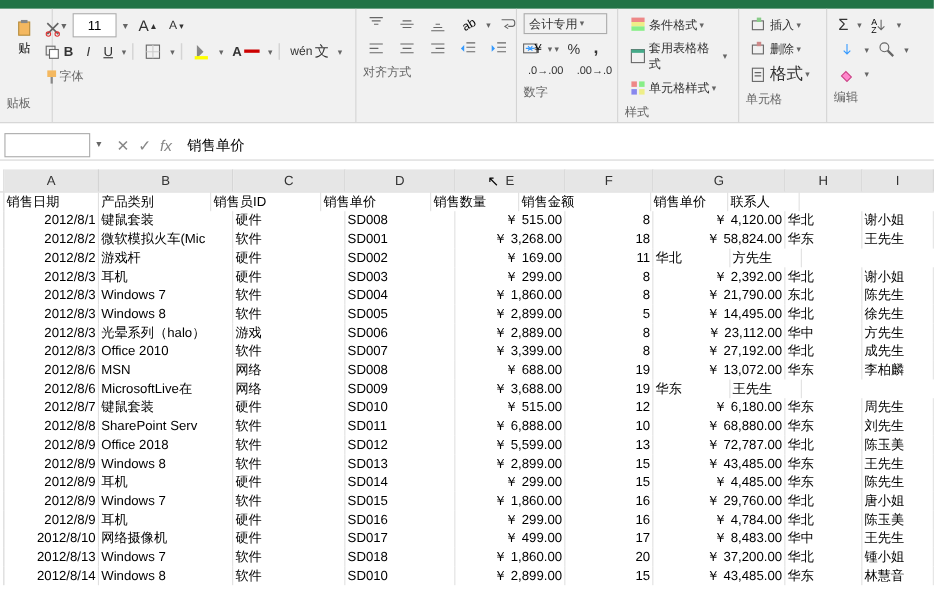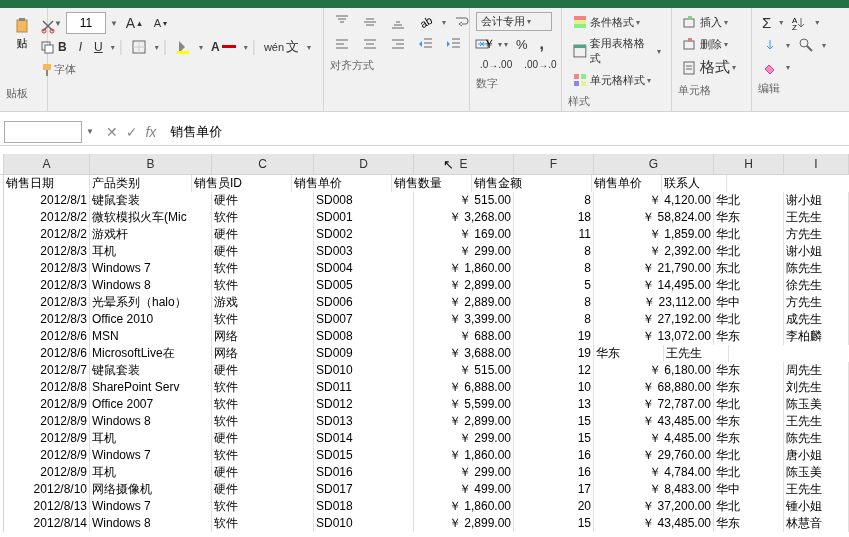--- a/index.html
+++ b/index.html
@@ -414,21 +414,20 @@
         <div class="cell colI">王先生</div>
       </div>
       <div class="data-row">
         <div class="row-header"></div>
         <div class="cell colA right">2012/8/2</div>
         <div class="cell colB">游戏杆</div>
         <div class="cell colC">硬件</div>
         <div class="cell colD">SD002</div>
         <div class="cell colE right">￥    169.00</div>
         <div class="cell colF right">11</div>
-        <div class="cell colG right">￥   1,859.00</div>
         <div class="cell colH">华北</div>
         <div class="cell colI">方先生</div>
       </div>
       <div class="data-row">
         <div class="row-header"></div>
         <div class="cell colA right">2012/8/3</div>
         <div class="cell colB">耳机</div>
         <div class="cell colC">硬件</div>
         <div class="cell colD">SD003</div>
         <div class="cell colE right">￥    299.00</div>
@@ -528,21 +527,21 @@
         <div class="cell colD">SD011</div>
         <div class="cell colE right">￥  6,888.00</div>
         <div class="cell colF right">10</div>
         <div class="cell colG right">￥  68,880.00</div>
         <div class="cell colH">华东</div>
         <div class="cell colI">刘先生</div>
       </div>
       <div class="data-row">
         <div class="row-header"></div>
         <div class="cell colA right">2012/8/9</div>
-        <div class="cell colB">Office 2007</div>
+        <div class="cell colB">Office 2018</div>
         <div class="cell colC">软件</div>
         <div class="cell colD">SD012</div>
         <div class="cell colE right">￥  5,599.00</div>
         <div class="cell colF right">13</div>
         <div class="cell colG right">￥  72,787.00</div>
         <div class="cell colH">华北</div>
         <div class="cell colI">陈玉美</div>
       </div>
       <div class="data-row">
         <div class="row-header"></div>

